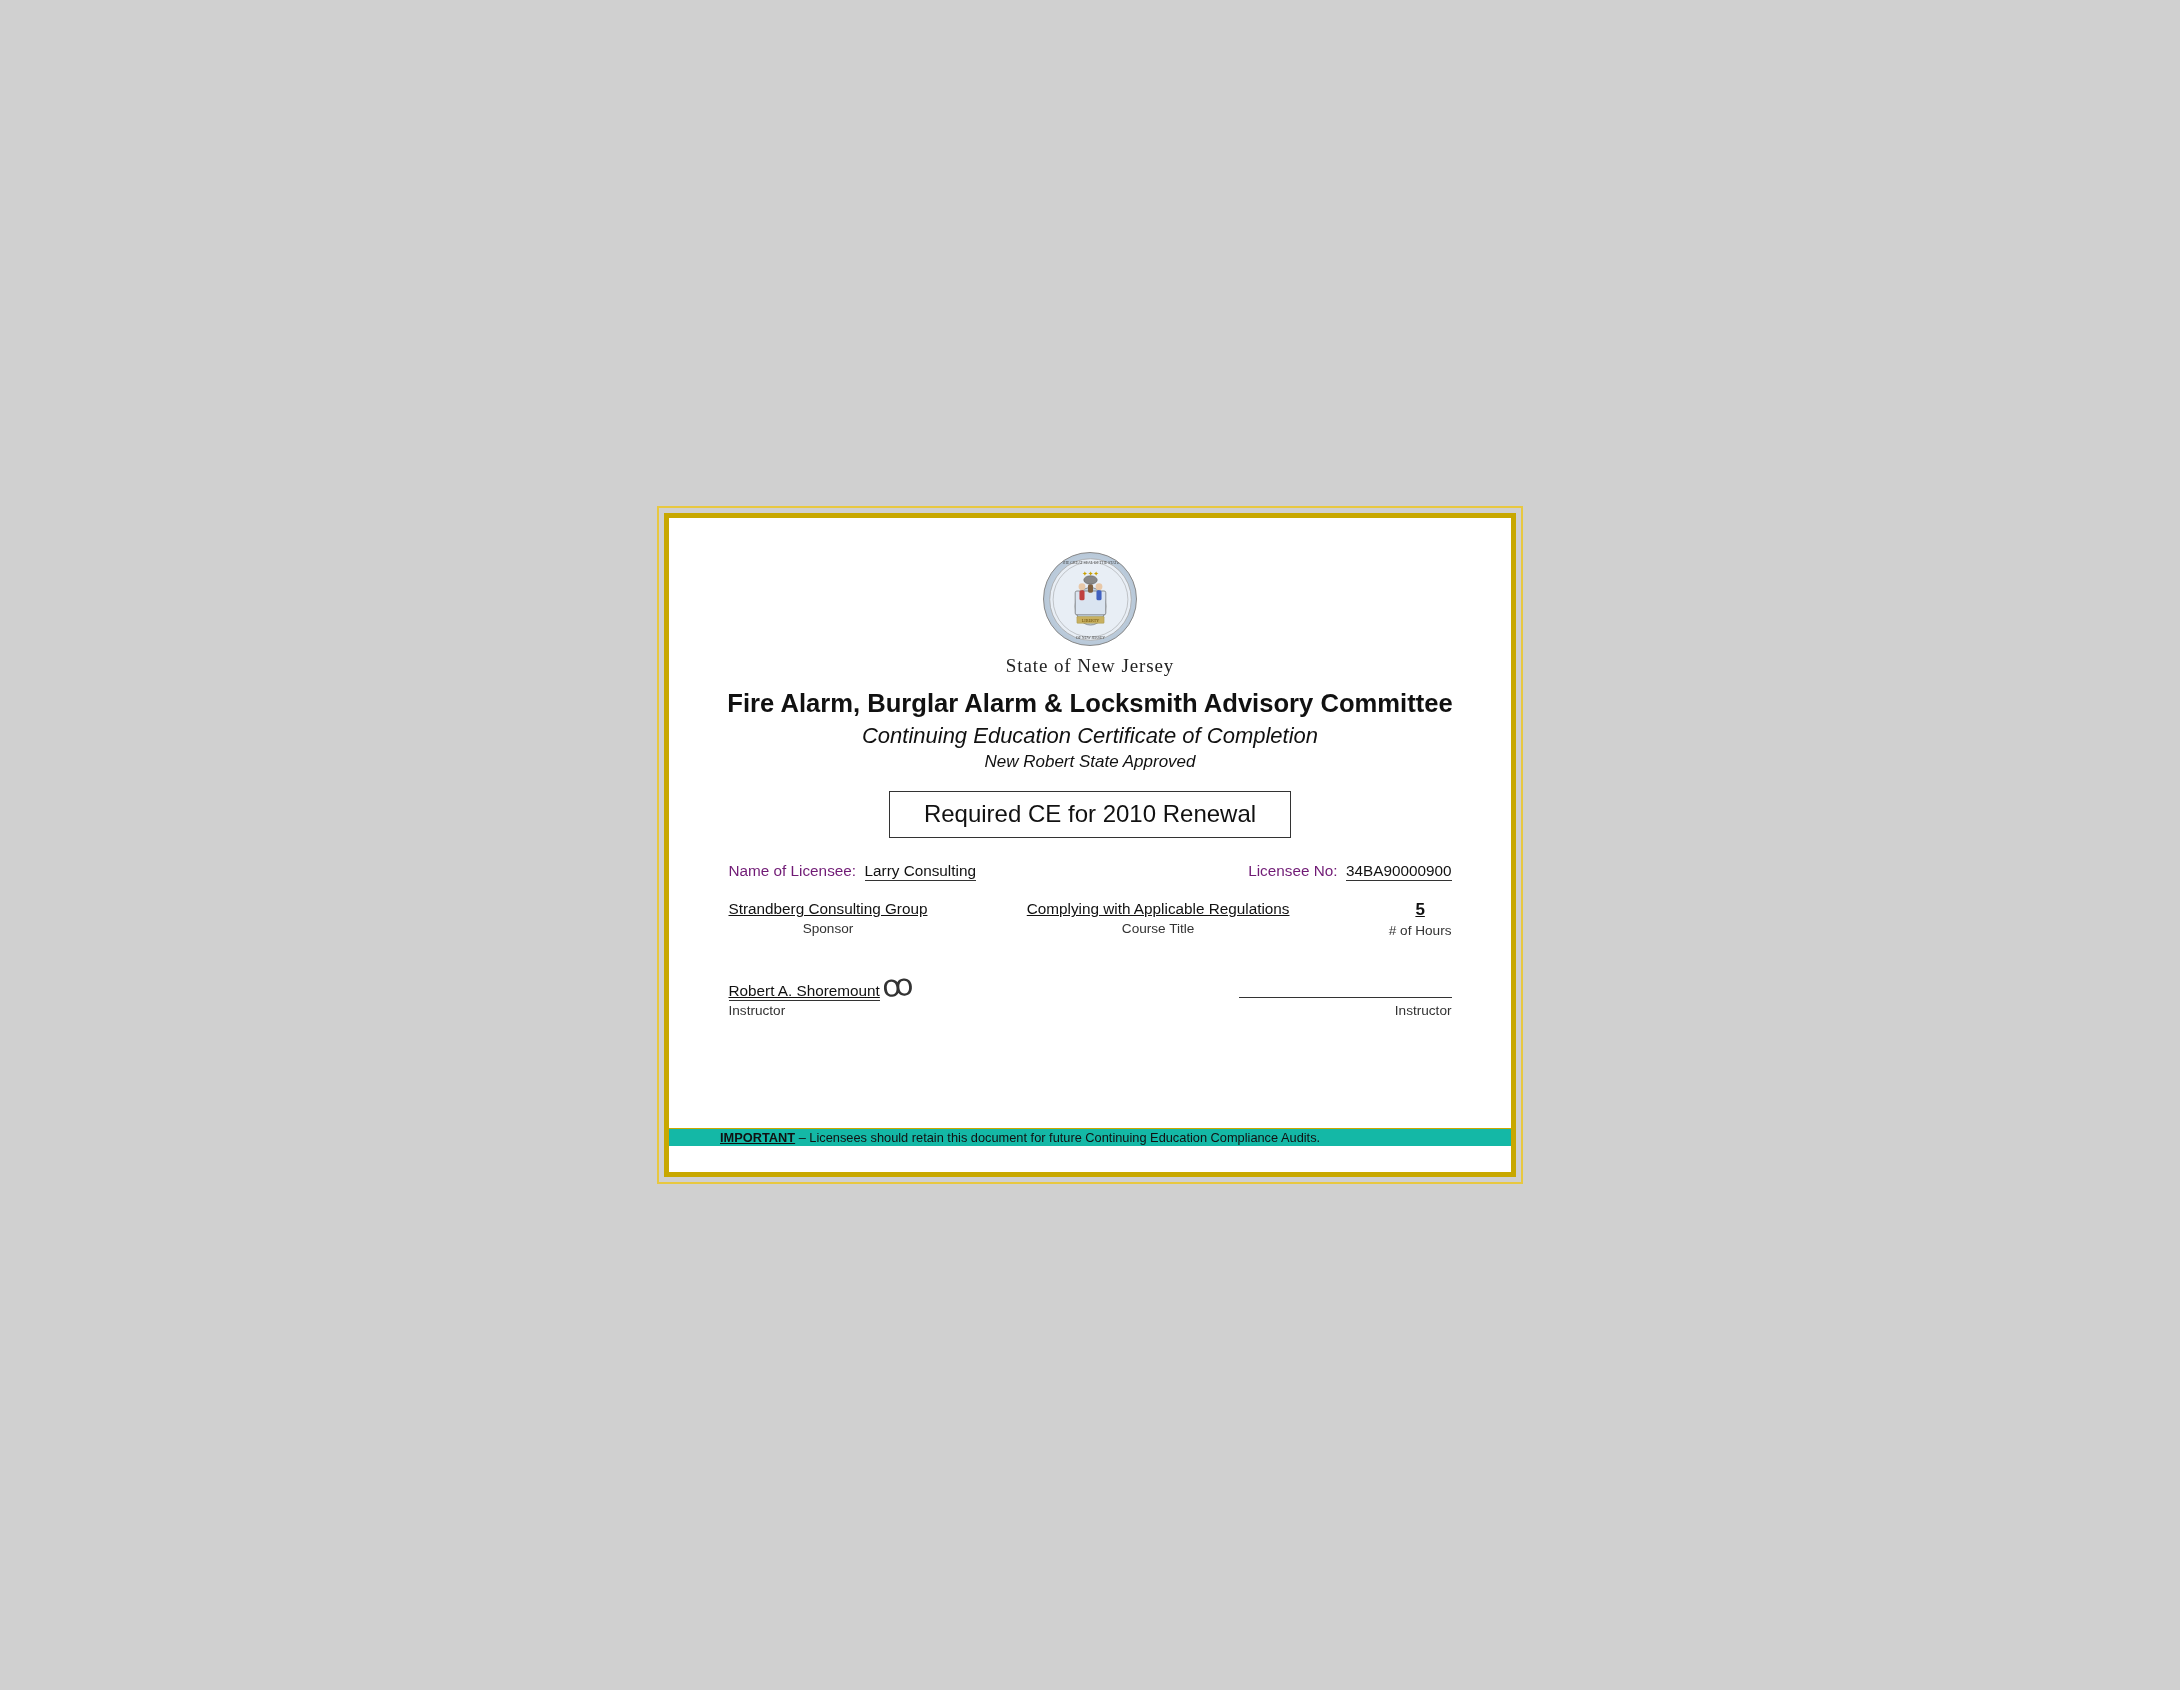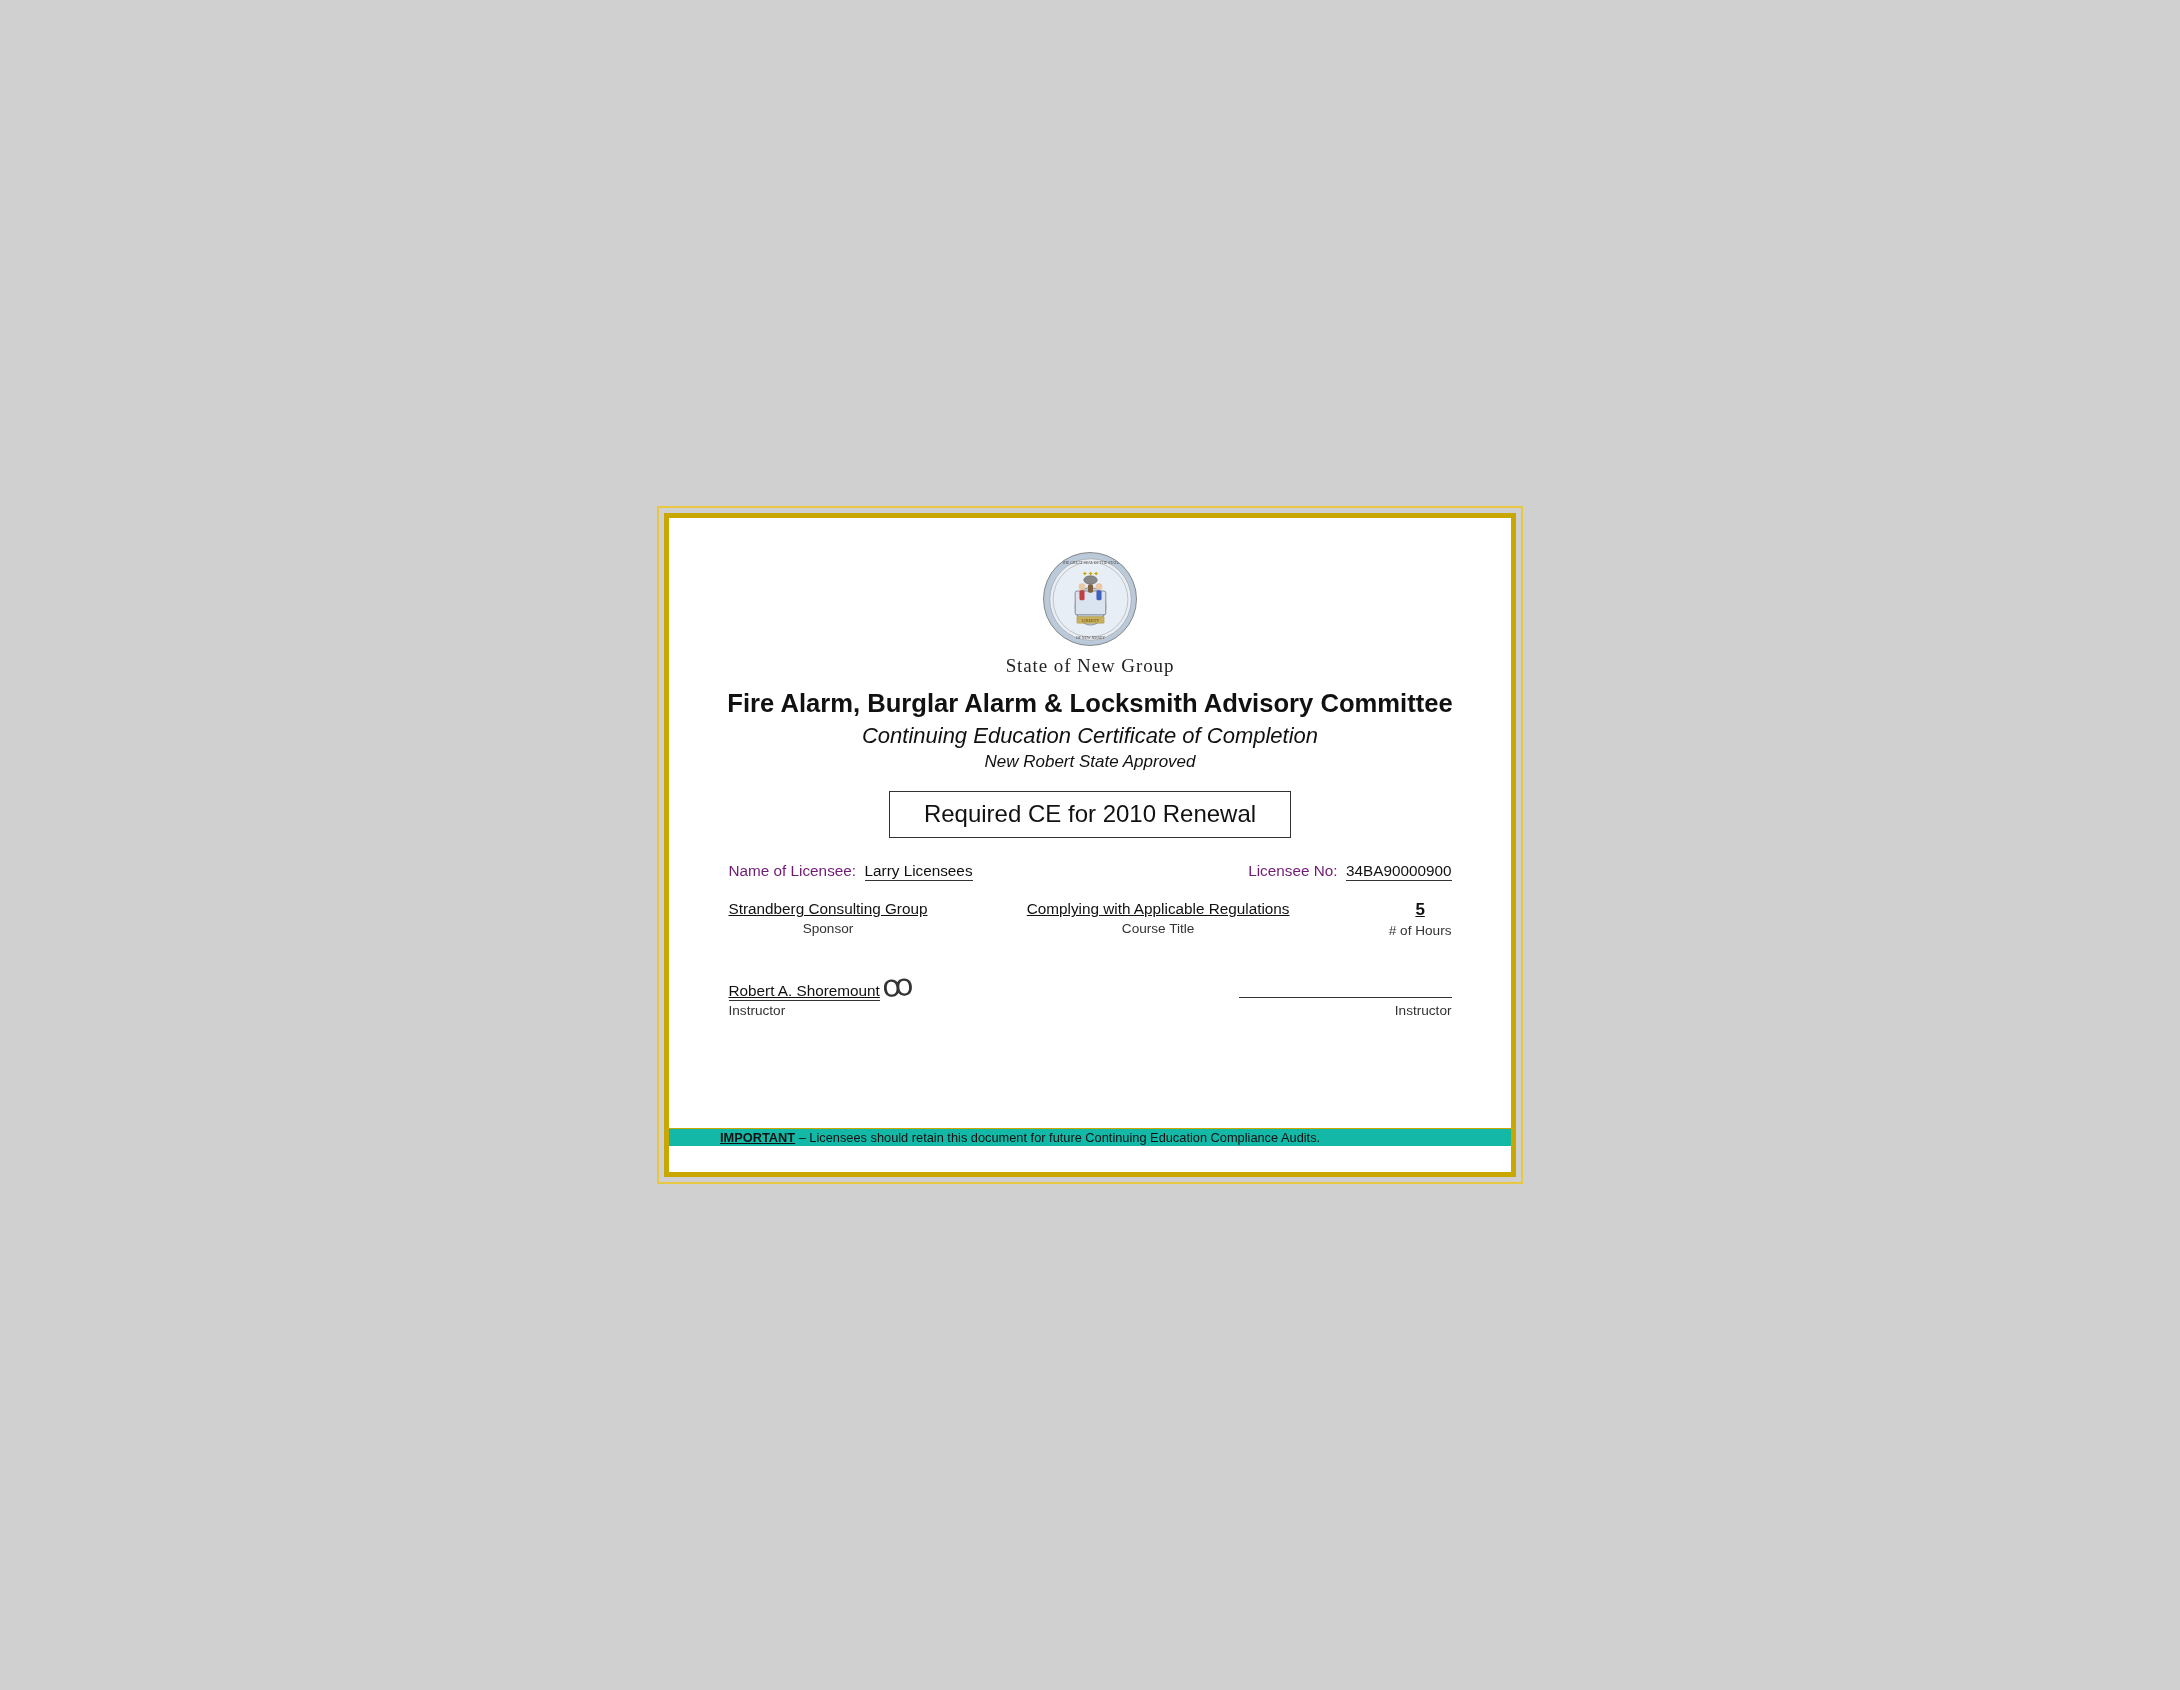--- a/index.html
+++ b/index.html
@@ -258,34 +258,34 @@
         <text x="50" y="96" font-size="4.5" fill="#444" text-anchor="middle" font-family="serif">OF NEW JERSEY</text>
 
         <ellipse cx="50" cy="27" rx="8" ry="5" fill="#888" stroke="#555" stroke-width="0.5"></ellipse>
 
         <rect x="34" y="70" width="32" height="8" rx="1" fill="#c8b060" stroke="#a09040" stroke-width="0.5"></rect>
         <text x="50" y="76.5" font-size="5" fill="#6a4a00" text-anchor="middle" font-family="serif">LIBERTY</text>
       </svg>
     </div>
   </div>
 
-  <div class="state-title">State of New Group</div>
+  <div class="state-title">State of New Jersey</div>
 
   <div class="committee-title">Fire Alarm, Burglar Alarm &amp; Locksmith Advisory Committee</div>
 
   <div class="cert-subtitle">Continuing Education Certificate of Completion</div>
 
   <div class="nj-approved">New Robert State Approved</div>
 
   <div class="required-box">Required CE for 2010 Renewal</div>
 
   <div class="licensee-row">
     <div>
       <span class="licensee-label">Name of Licensee:</span>
-      <span class="licensee-value" style="margin-left: 5.1px;">Larry Licensees</span>
+      <span class="licensee-value" style="margin-left: 5.1px;">Larry Consulting</span>
     </div>
     <div>
       <span class="licensee-label">Licensee No:</span>
       <span class="licensee-value" style="margin-left: 5.1px;">34BA90000900</span>
     </div>
   </div>
 
   <div class="info-row">
     <div class="info-col">
       <span class="info-value">Strandberg Consulting Group</span>

